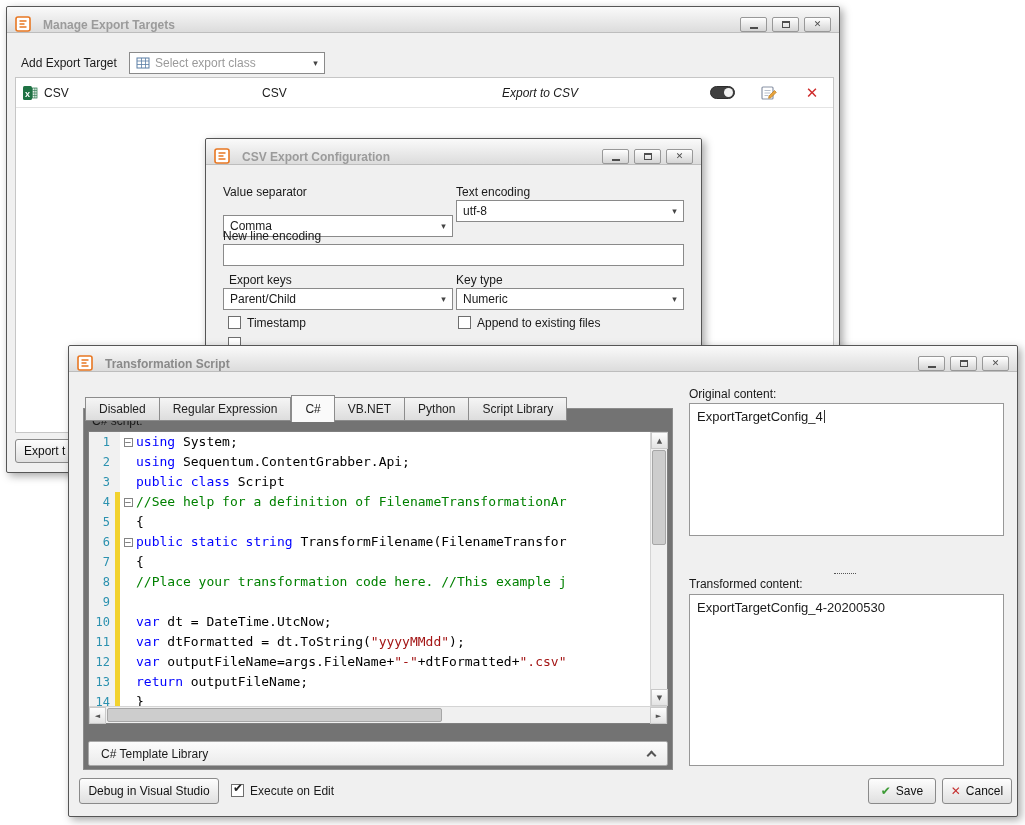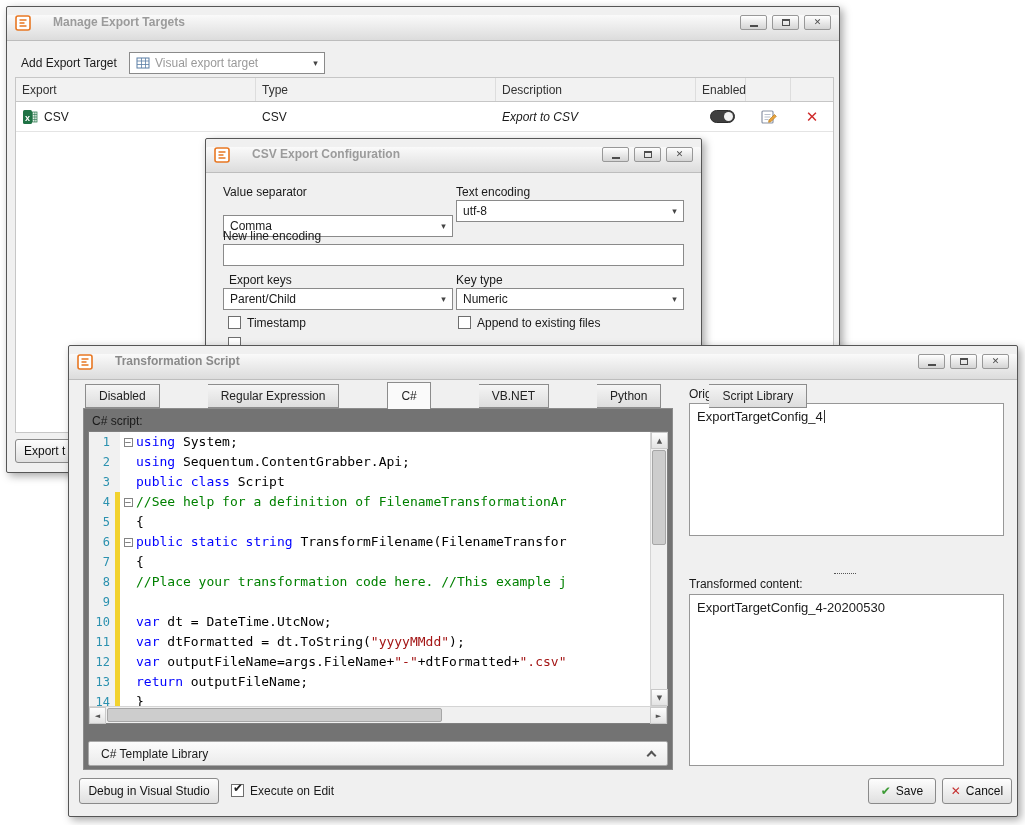--- a/index.html
+++ b/index.html
@@ -2,22 +2,22 @@
 <html style="--keyword: #0000ff; --comment: #008000; --string: #a31515; --line-number: #2b91af; --modified-strip: #f2d22e; --toggle-on: #3f3f3f; --delete-red: #cf2b2b; --save-green: #3d9b35; --cancel-red: #c53030;"><head>
 <meta charset="utf-8">
 <style>
   * { margin:0; padding:0; box-sizing:border-box; }
   html,body { width:1025px; height:825px; overflow:hidden; }
   body { font-family:"Liberation Sans", sans-serif; font-size:12px; color:#1a1a1a; background:#fff; }
   .stage { position:relative; width:1025px; height:825px; background:#fff; overflow:hidden; }
 
   .window { position:absolute; background:#f0f0f0; border:1px solid #565656; border-radius:2px;
             box-shadow:3px 3px 8px rgba(0,0,0,0.35); }
-  .titlebar { position:absolute; left:0; top:8px; right:0; height:26px; display:flex; align-items:flex-start;
-              gap:22px; padding:0 8px; background:linear-gradient(180deg,#fafafa,#dcdcdc);
+  .titlebar { position:absolute; left:0; top:0; right:0; height:26px; display:flex; align-items:flex-end;
+              gap:12px; padding:0 8px; background:linear-gradient(180deg,#fafafa,#dcdcdc);
               border-bottom:1px solid #bdbdbd; border-radius:2px 2px 0 0; }
   .titlebar .title { font-weight:bold; color:#9b9b9b; flex:1; white-space:nowrap; overflow:hidden; }
   .win3 .titlebar .title { color:#8a8a8a; }
   .win-controls { display:flex; gap:5px; }
   .wbtn { width:27px; height:15px; border:1px solid #989898; border-radius:2px;
           background:linear-gradient(#ffffff,#d4d4d4); display:flex; align-items:center; justify-content:center; color:#4d4d4d; }
   .glyph-min { width:8px; height:2px; background:#4d4d4d; margin-top:6px; }
   .glyph-max { width:8px; height:7px; border:1px solid #4d4d4d; border-top-width:2px; }
   .glyph-close { font-size:9px; line-height:1; font-weight:bold; font-family:"DejaVu Sans", sans-serif; }
 
@@ -44,21 +44,21 @@
   .col-export { width:240px; } .col-type { width:240px; } .col-desc { width:200px; }
   .col-enabled { width:50px; } .col-act1 { width:45px; justify-content:center; padding-left:0; }
   .col-act2 { flex:1; justify-content:center; padding-left:0; }
   .desc-italic { font-style:italic; }
   .toggle { width:25px; height:13px; border-radius:7px; background:var(--toggle-on,#3f3f3f);
             border:1px solid #2c2c2c; position:relative; margin-left:8px; }
   .toggle::after { content:""; position:absolute; right:1px; top:1px; width:9px; height:9px; border-radius:50%; background:#f2f2f2; }
   .delete-x { color:var(--delete-red,#cf2b2b); font-weight:bold; font-size:15px; font-family:"DejaVu Sans", sans-serif; }
 
   
-  .tabs { position:absolute; left:16px; top:36px; display:flex; align-items:flex-end; z-index:4;gap:48px; }
+  .tabs { position:absolute; left:16px; top:49px; display:flex; align-items:flex-end; z-index:4; }
   .tab { height:24px; padding:0 13px; display:flex; align-items:center; background:linear-gradient(#f5f5f5,#dddddd);
          border:1px solid #8c8c8c; border-left-width:0; color:#222; }
   .tab:first-child { border-left-width:1px; }
   .tab.active { height:27px; background:#fafafa; border-bottom:none; border-left-width:1px; margin-bottom:-1px; }
   .tab-page { position:absolute; left:14px; top:62px; width:590px; height:362px; background:#737373; border:1px solid #8c8c8c; }
 
   .editor-frame { position:absolute; left:4px; top:22px; width:580px; height:293px; border:1px solid #7f7f7f; background:#fff; }
   .code-area { position:absolute; left:0; top:0; right:17px; bottom:17px; overflow:hidden;
                font-family:"DejaVu Sans Mono", monospace; font-size:13px; }
   .code-line { display:flex; height:20px; line-height:20px; }
@@ -124,33 +124,25 @@
     </div>
 
     <span class="label" style="left:14px; top:49px;">Add Export Target</span>
     <div class="combo" style="left:122px; top:45px; width:196px;">
       <span class="icon16" style="width:14px;height:14px;margin-right:5px;">
         <svg width="14" height="14" viewBox="0 0 14 14">
             <rect x="1" y="2" width="12" height="10" fill="#fff" stroke="#5b7fa6"></rect>
             <path d="M1 5h12M1 8.5h12M5.5 2v10M9.5 2v10" stroke="#5b7fa6" stroke-width="0.8"></path>
           </svg>
       </span>
-      <span class="combo-text placeholder">Visual export target</span>
+      <span class="combo-text placeholder">Select export class</span>
       <span class="combo-arrow">▾</span>
     </div>
 
     <div class="table">
-      <div class="thead">
-        <span class="th col-export">Export</span>
-        <span class="th col-type">Type</span>
-        <span class="th col-desc">Description</span>
-        <span class="th col-enabled">Enabled</span>
-        <span class="th col-act1"></span>
-        <span class="th col-act2" style="border-right:none;"></span>
-      </div>
       <div class="trow">
         <span class="td col-export">
           <span class="icon16" style="margin-right:6px;">
             <svg width="16" height="16" viewBox="0 0 16 16">
                 <rect x="1" y="1" width="9" height="14" rx="1.5" fill="#1f7244"></rect>
                 <text x="5.5" y="11.5" font-size="9" fill="#fff" text-anchor="middle" font-weight="bold" font-family="sans-serif">x</text>
                 <rect x="10.5" y="3" width="4.5" height="10" fill="#e7f0ea" stroke="#1f7244" stroke-width="0.7"></rect>
                 <path d="M10.5 5.5h4.5M10.5 8h4.5M10.5 10.5h4.5M12.8 3v10" stroke="#1f7244" stroke-width="0.6"></path>
               </svg>
           </span>

